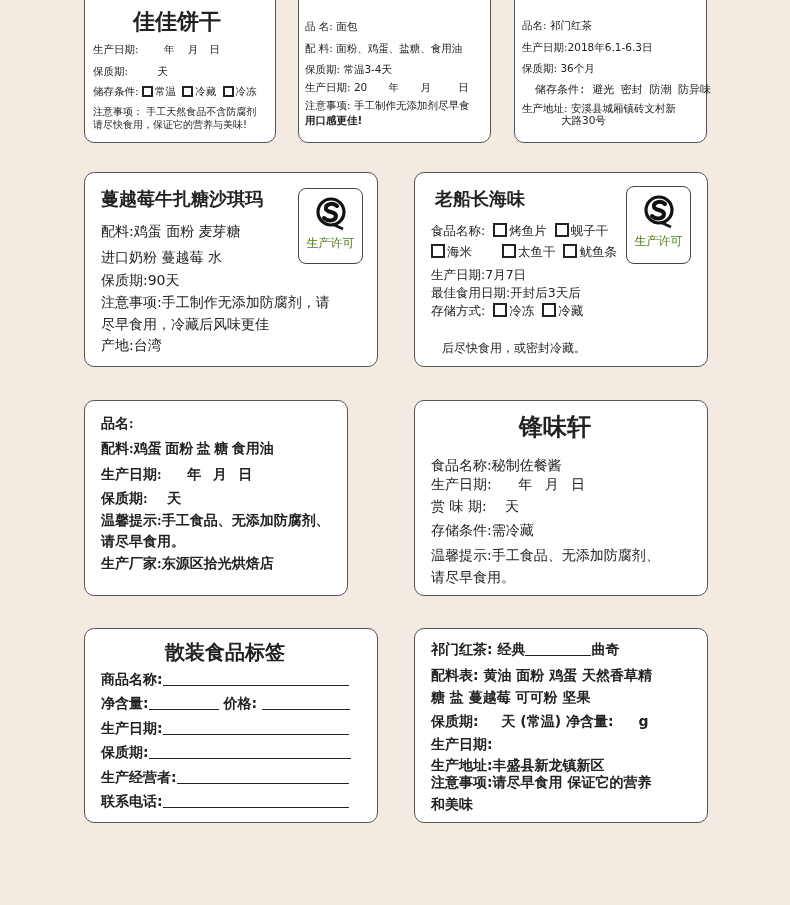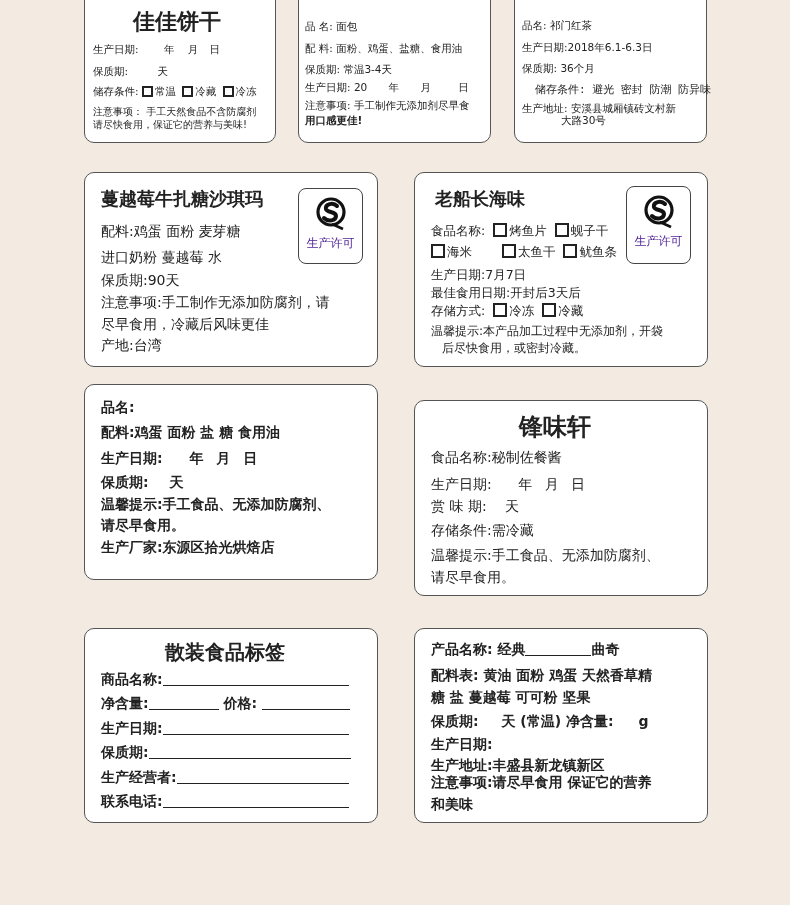--- a/index.html
+++ b/index.html
@@ -15,21 +15,21 @@
   .box {
     display:inline-block; width:11px; height:11px; border:2px solid #222; vertical-align:-2px;
     margin:0 2px 0 0; box-sizing:border-box;
   }
   .box.lg { width:14px; height:14px; vertical-align:-2px; }
   .sq {
     position:absolute; border:1.5px solid #444; border-radius:8px; background:#fff; box-sizing:border-box;
     text-align:center;
   }
   .sq .s-logo { display:block; margin:8px auto 0; }
-  .sq .s-txt { display:block; font-size:12px; margin-top:4px; color:#4c1d95; }
+  .sq .s-txt { display:block; font-size:12px; margin-top:4px; color:#4d7c0f; }
   .uline { display:inline-block; border-bottom:1.5px solid #222; height:14px; vertical-align:-2px; }
   .bold { font-weight:bold; }
 </style>
 </head>
 <body>
 
 <div class="card" style="left:84px; top:-10px; width:192px; height:153px;">
   <div class="line bold" style="left:48px; top:16px; font-size:22px;">佳佳饼干</div>
   <div class="line" style="left:8px; top:52px; font-size:10.5px;">
     <span>生产日期:</span>
@@ -104,53 +104,52 @@
     <span class="box lg" style="margin-left:26px;"></span><span>太鱼干</span>
     <span class="box lg" style="margin-left:4px;"></span><span>鱿鱼条</span>
   </div>
   <div class="line" style="left:16px; top:94px; font-size:12.5px;">生产日期:7月7日</div>
   <div class="line" style="left:16px; top:112px; font-size:12.5px;">最佳食用日期:开封后3天后</div>
   <div class="line" style="left:16px; top:130px; font-size:12.5px;">
     <span>存储方式:</span>
     <span class="box lg" style="margin-left:4px;"></span><span>冷冻</span>
     <span class="box lg" style="margin-left:4px;"></span><span>冷藏</span>
   </div>
-  <div class="line" style="left:16px; top:150px; font-size:12px;">温馨提示:本产品加工过程中无添加剂，开袋</div>
   <div class="line" style="left:27px; top:167px; font-size:12px;">后尽快食用，或密封冷藏。</div>
   <div class="sq" style="left:211px; top:13px; width:65px; height:78px;">
     <svg class="s-logo" width="30" height="34" viewBox="0 0 30 34">
       <circle cx="15" cy="15" r="13" fill="none" stroke="#111" stroke-width="3.2"></circle>
       <path d="M21 9 C17 5, 9 7, 10 12 C11 16, 20 14, 20 19 C20 24, 12 25, 8 21" fill="none" stroke="#111" stroke-width="4" stroke-linecap="round"></path>
       <path d="M16 27 L27 32" stroke="#111" stroke-width="2.5"></path>
     </svg>
     <span class="s-txt">生产许可</span>
   </div>
 </div>
 
-<div class="card" style="left:84px; top:384px; width:294px; height:196px;">
+<div class="card" style="left:84px; top:400px; width:264px; height:196px;font-family:Liberation Serif, serif;">
   <div class="line bold" style="left:16px; top:14px; font-size:14px;">品名:</div>
   <div class="line bold" style="left:16px; top:39px; font-size:14px;">配料:鸡蛋 面粉 盐 糖 食用油</div>
   <div class="line bold" style="left:16px; top:65px; font-size:14px;">
     <span>生产日期:</span>
     <span style="margin-left:22px;">年</span>
     <span style="margin-left:8px;">月</span>
     <span style="margin-left:8px;">日</span>
   </div>
   <div class="line bold" style="left:16px; top:89px; font-size:14px;">
     <span>保质期:</span>
     <span style="margin-left:16px;">天</span>
   </div>
   <div class="line bold" style="left:16px; top:111px; font-size:14px;">温馨提示:手工食品、无添加防腐剂、</div>
   <div class="line bold" style="left:16px; top:132px; font-size:14px;">请尽早食用。</div>
   <div class="line bold" style="left:16px; top:154px; font-size:14px;">生产厂家:东源区拾光烘焙店</div>
 </div>
 
 <div class="card" style="left:414px; top:400px; width:294px; height:196px;">
   <div class="line bold" style="left:104px; top:10px; font-size:24px;">锋味轩</div>
-  <div class="line" style="left:16px; top:48px; font-size:14px;">食品名称:秘制佐餐酱</div>
+  <div class="line" style="left:16px; top:56px; font-size:14px;">食品名称:秘制佐餐酱</div>
   <div class="line" style="left:16px; top:75px; font-size:14px;">
     <span>生产日期:</span>
     <span style="margin-left:22px;">年</span>
     <span style="margin-left:8px;">月</span>
     <span style="margin-left:8px;">日</span>
   </div>
   <div class="line" style="left:16px; top:97px; font-size:14px;">
     <span>赏 味 期:</span>
     <span style="margin-left:14px;">天</span>
   </div>
@@ -178,21 +177,21 @@
   <div class="line bold" style="left:16px; top:140px; font-size:14px;">
     <span>生产经营者:</span><span class="uline" style="width:172px;"></span>
   </div>
   <div class="line bold" style="left:16px; top:164px; font-size:14px;">
     <span>联系电话:</span><span class="uline" style="width:186px;"></span>
   </div>
 </div>
 
 <div class="card" style="left:414px; top:628px; width:294px; height:195px;">
   <div class="line bold" style="left:16px; top:12px; font-size:14px;">
-    <span>产品名称:  经典</span><span class="uline" style="width:66px; height:12px;"></span><span>曲奇</span>
+    <span>祁门红茶:  经典</span><span class="uline" style="width:66px; height:12px;"></span><span>曲奇</span>
   </div>
   <div class="line bold" style="left:16px; top:38px; font-size:14px;">配料表:  黄油 面粉 鸡蛋 天然香草精</div>
   <div class="line bold" style="left:16px; top:60px; font-size:14px;">糖 盐 蔓越莓 可可粉 坚果</div>
   <div class="line bold" style="left:16px; top:84px; font-size:14px;">
     <span>保质期:</span>
     <span style="margin-left:18px;">天 (常温)  净含量:</span>
     <span style="margin-left:20px;">g</span>
   </div>
   <div class="line bold" style="left:16px; top:107px; font-size:14px;">生产日期:</div>
   <div class="line bold" style="left:16px; top:128px; font-size:14px;">生产地址:丰盛县新龙镇新区</div>

